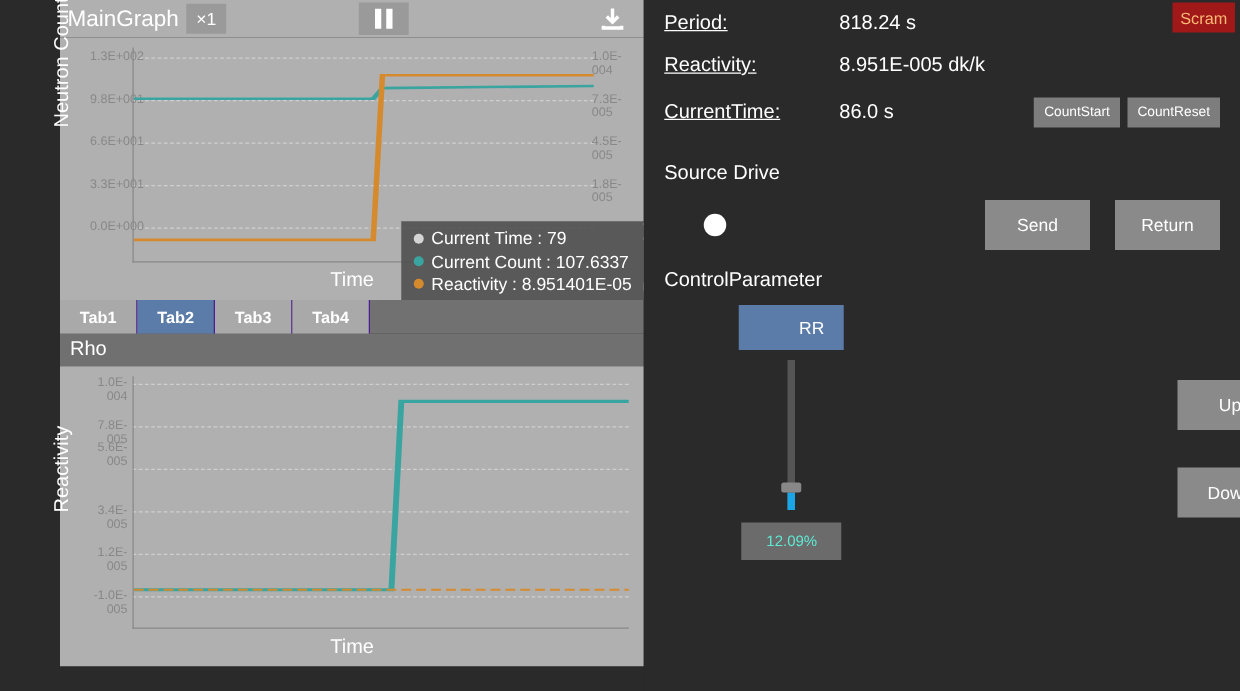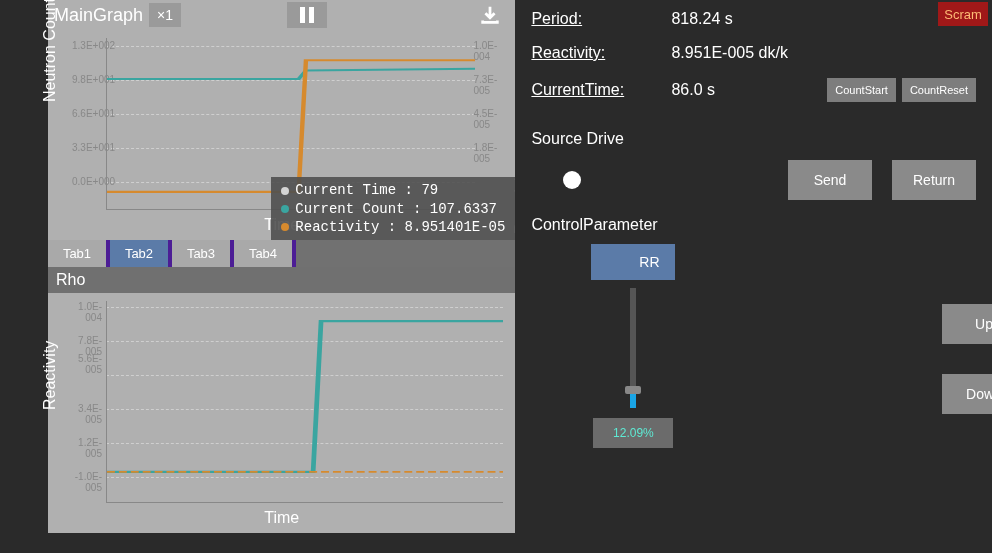--- a/index.html
+++ b/index.html
@@ -147,41 +147,42 @@
 
   .tooltip {
     position: absolute;
     bottom: 0;
     right: 0;
     background: rgba(80,80,80,0.9);
     padding: 4px 10px;
     font-size: 14px;
     line-height: 1.3;
   }
-  .tooltip .row { display: flex; align-items: center; gap: 6px; font-family: Liberation Mono, monospace; }
+  .tooltip .row { display: flex; align-items: center; gap: 6px; }
   .dot { width: 8px; height: 8px; border-radius: 50%; display: inline-block; }
   .dot.c1 { background: #d4d4d4; }
   .dot.c2 { background: #3aa5a0; }
   .dot.c3 { background: #d68a2e; }
 
   .tabs {
     display: flex;
     background: #717171;
     height: 27px;
   }
   .tab {
     width: 62px;
     height: 27px;
     background: #a9a9a9;
     color: #fff;
     font-size: 13px;
     display: flex;
     align-items: center;
     justify-content: center;
-    border-right: 4px solid #4c1d95;
+    border-right: 1px solid #4c1d95;
+    font-weight: bold;
   }
   .tab.active { background: #5b7ba8; }
   .subtitle {
     background: #707070;
     color: #fff;
     font-size: 16px;
     padding: 4px 8px;
   }
 
   

